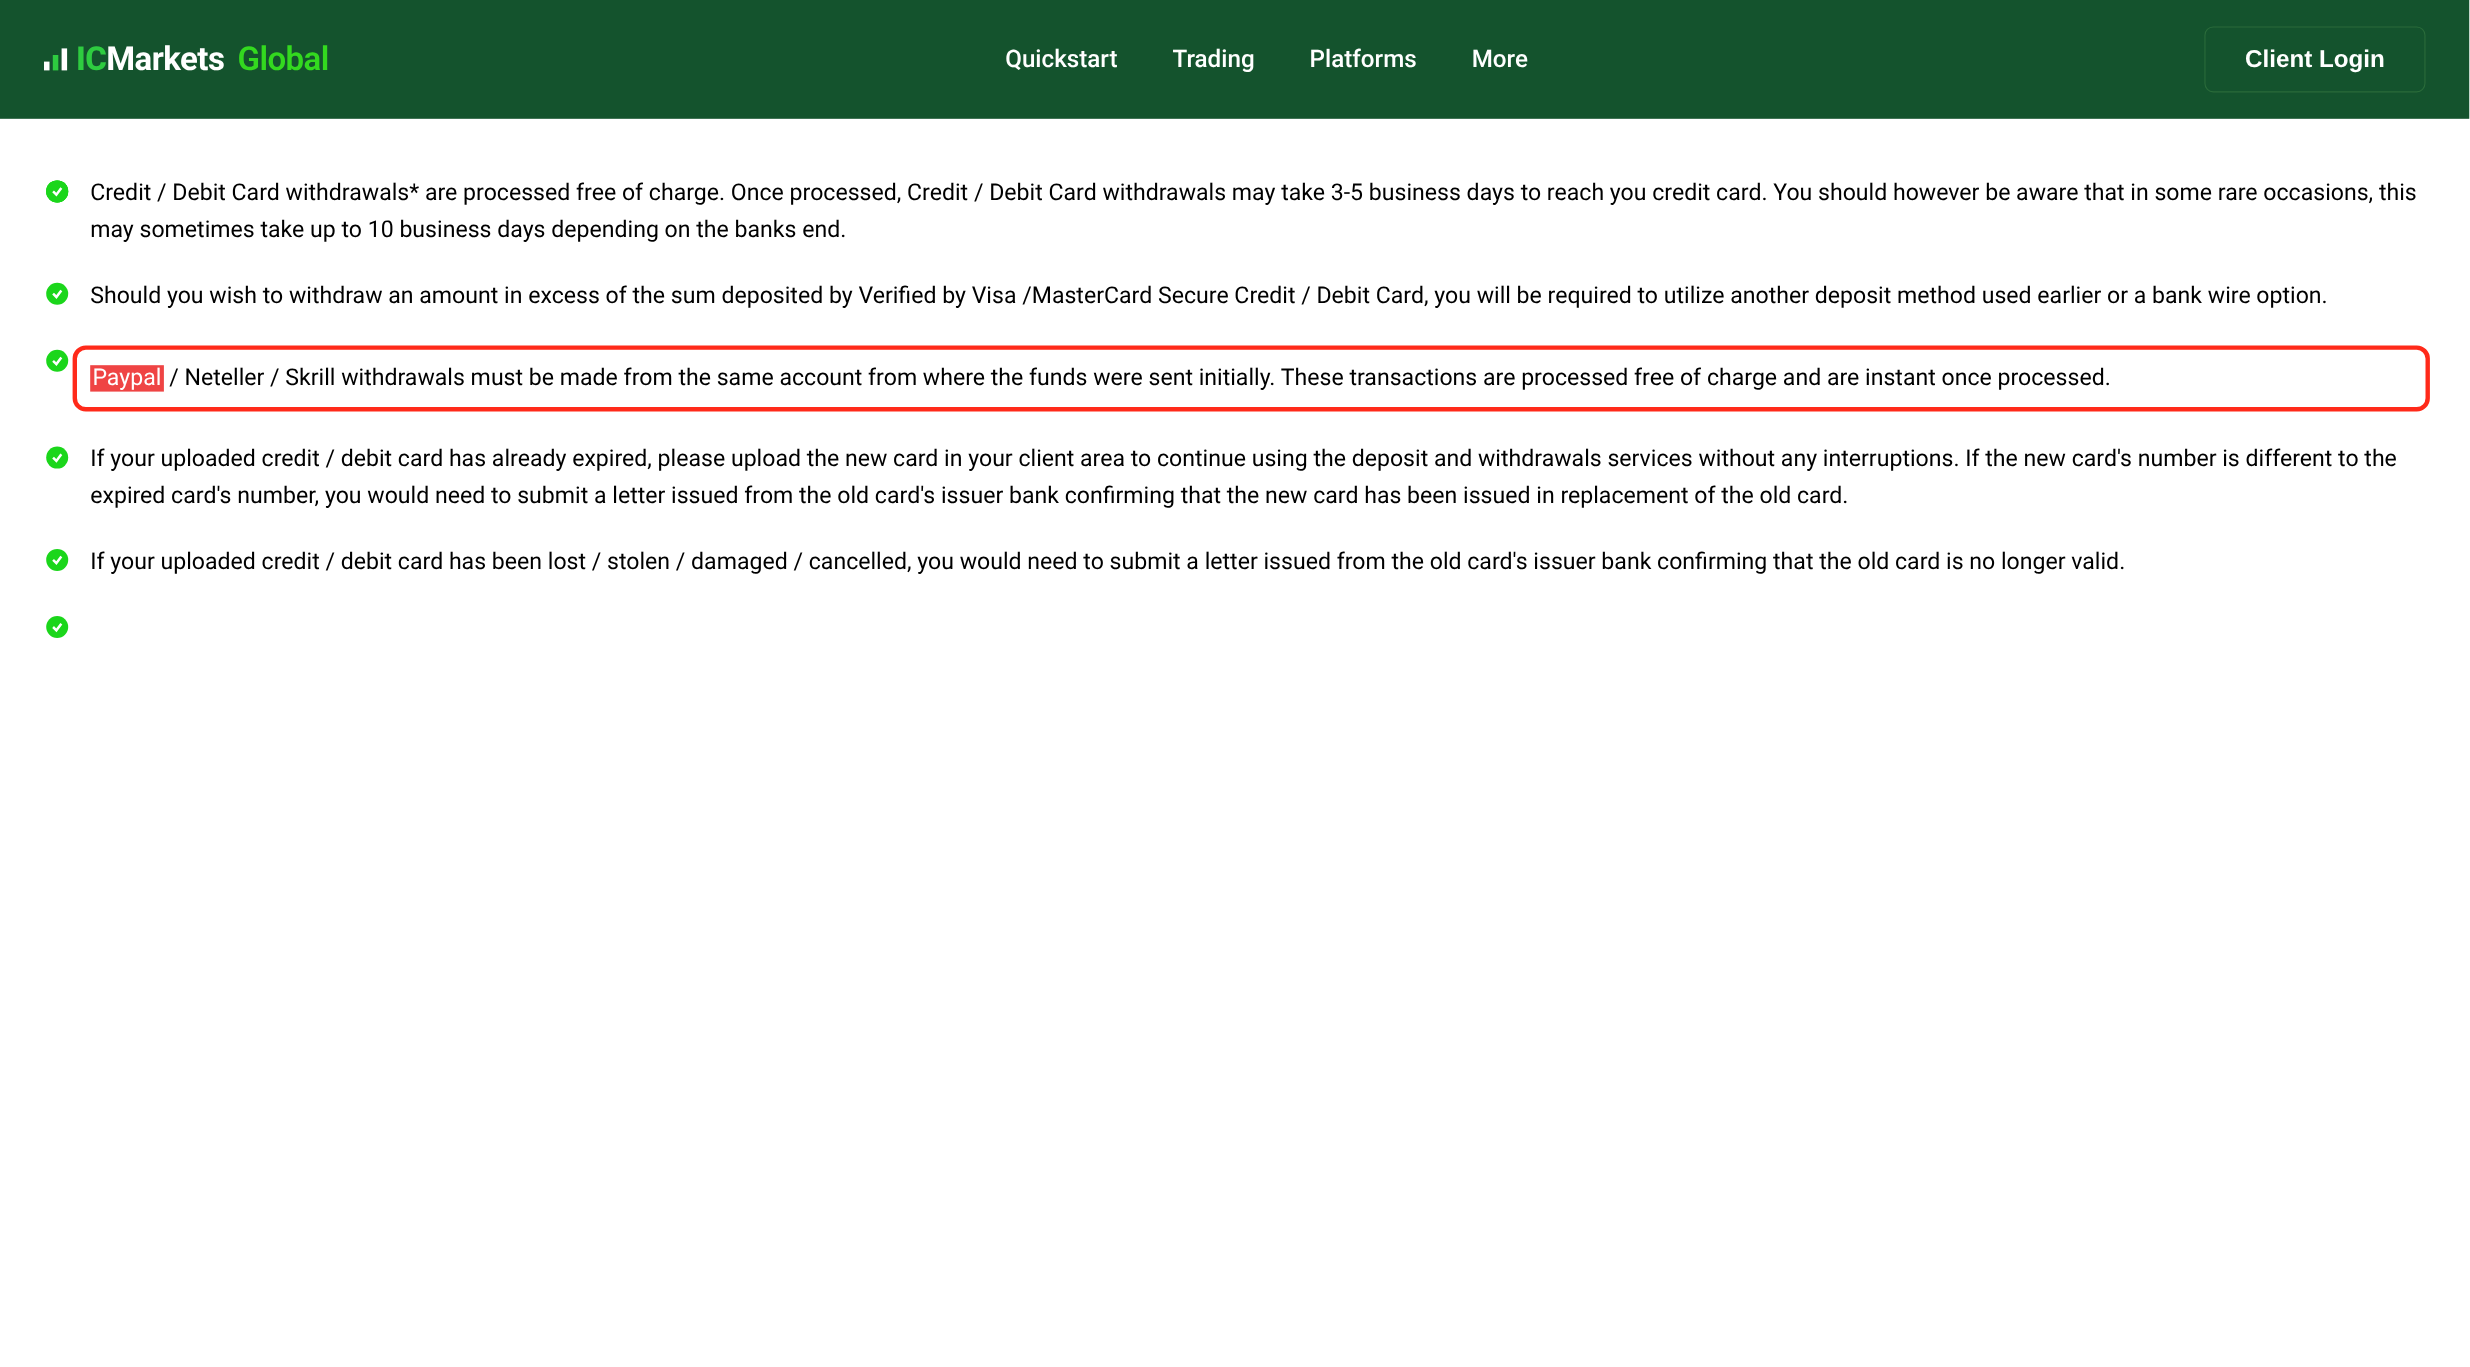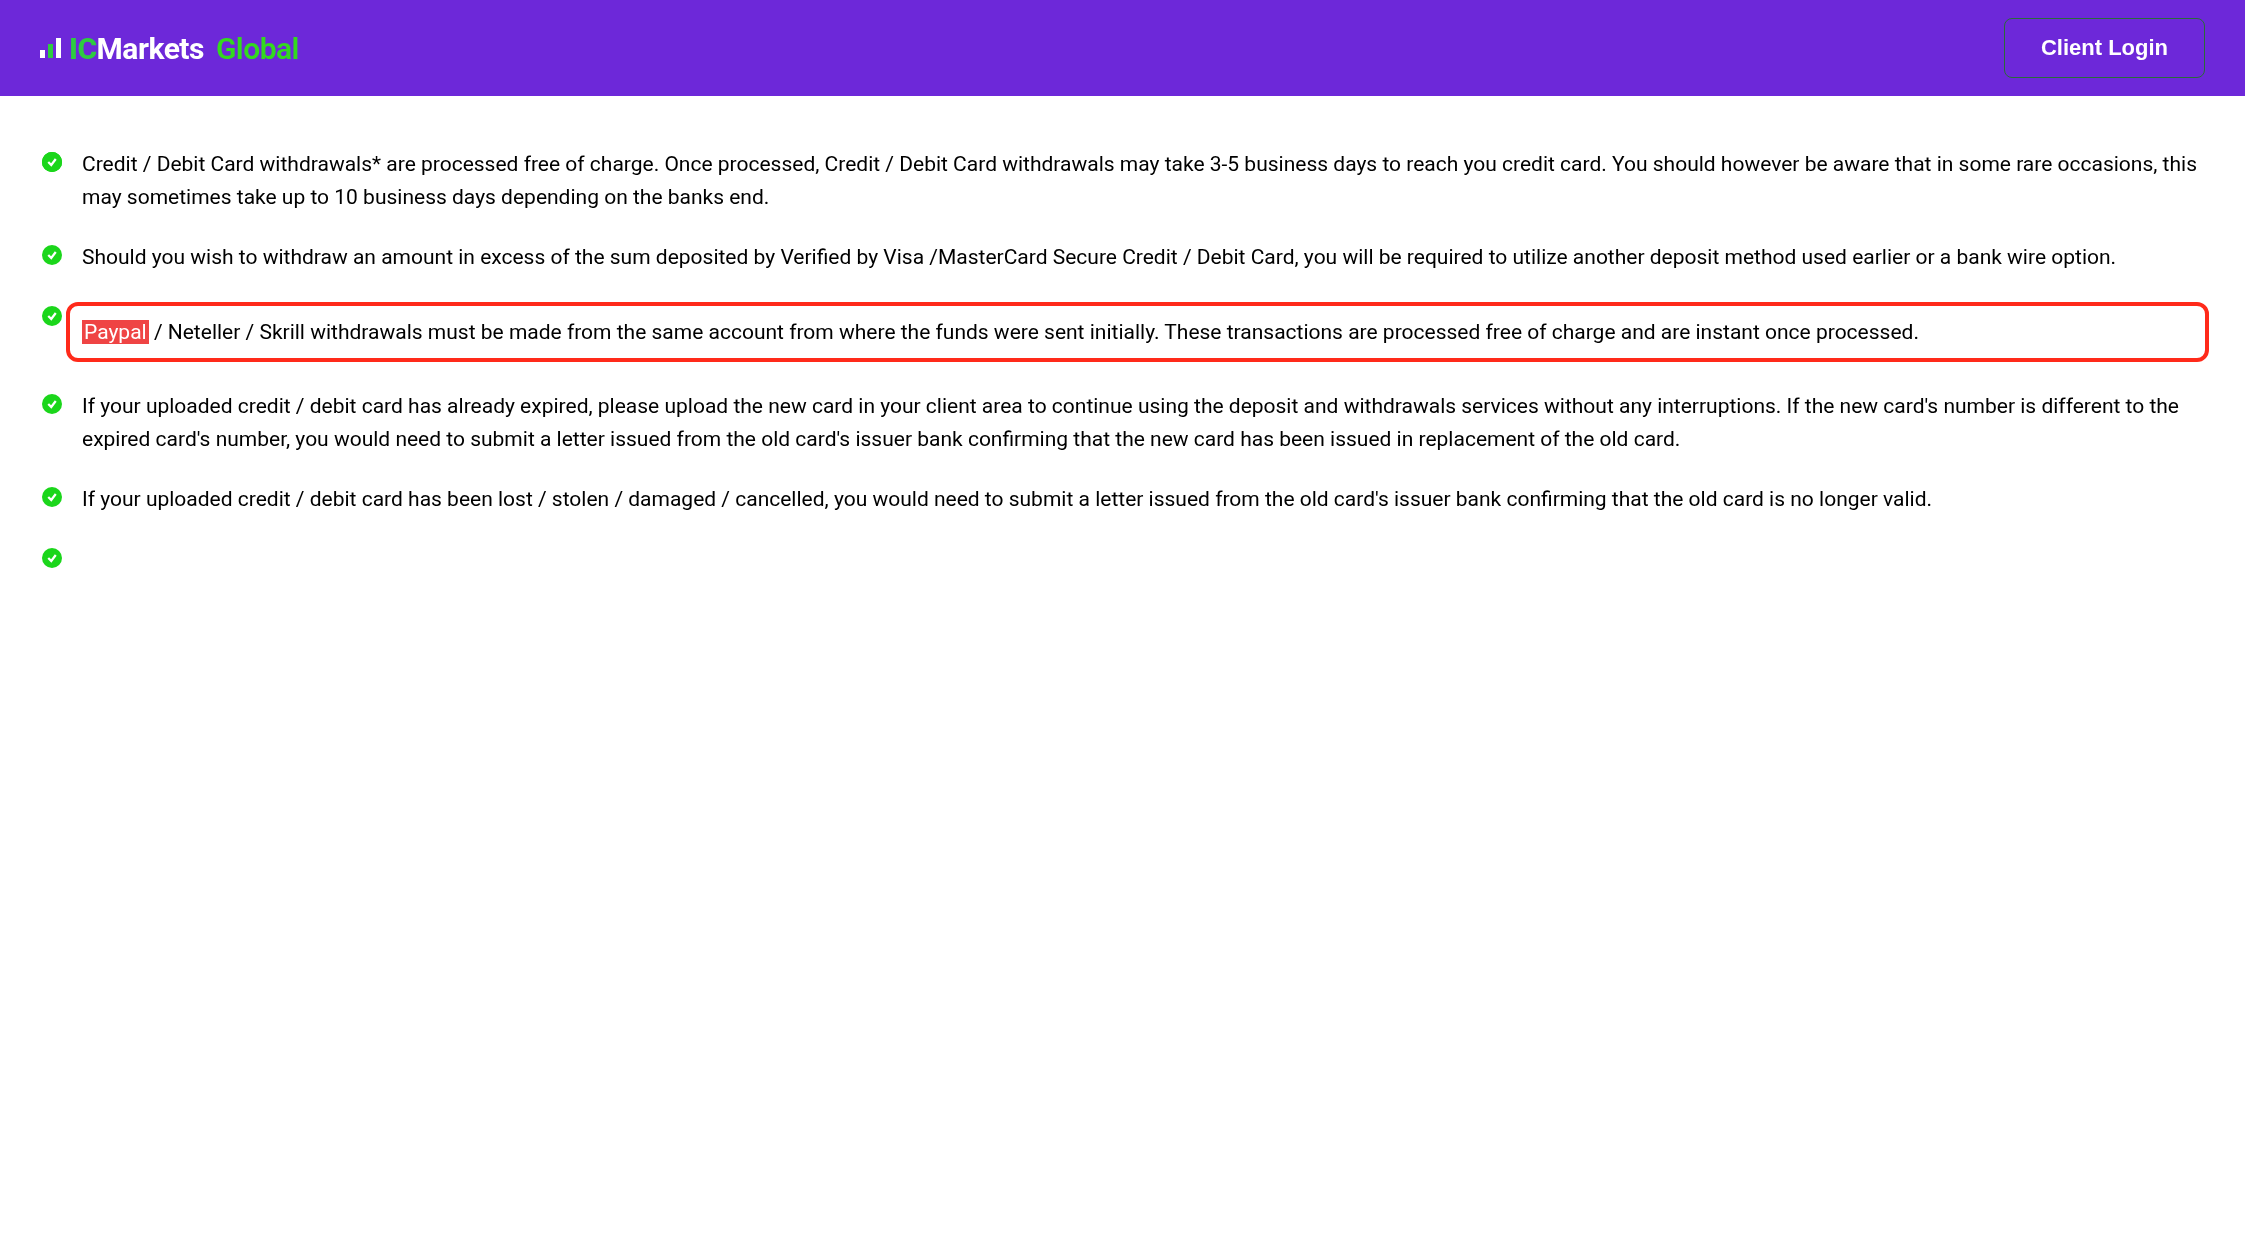--- a/index.html
+++ b/index.html
@@ -3,26 +3,26 @@
 <meta charset="utf-8">
 <style>
   * { box-sizing: border-box; margin: 0; padding: 0; }
   html, body { width: 100%; }
   body {
     font-family: -apple-system, BlinkMacSystemFont, "Segoe UI", Roboto, Helvetica, Arial, sans-serif;
     background: #fff;
     color: #000;
   }
   .header {
-    background: #6d28d9;
+    background: #14532d;
     display: flex;
     align-items: center;
     justify-content: space-between;
     padding: 0 40px;
-    height: 96px;
+    height: 108px;
   }
   .logo {
     display: flex;
     align-items: center;
     gap: 6px;
     font-weight: 700;
     font-size: 30px;
     color: #fff;
     letter-spacing: -0.5px;
   }
@@ -121,20 +121,26 @@
     <span class="bars">
       <span></span>
         <span></span>
         <span></span>
     </span>
     <span>
       <span class="brand-ic">IC</span><span class="brand-markets">Markets</span>
     </span>
     <span class="brand-global">Global</span>
   </div>
+  <nav class="nav">
+    <a>Quickstart</a>
+    <a>Trading</a>
+    <a>Platforms</a>
+    <a>More</a>
+  </nav>
   <button class="login-btn">Client Login</button>
 </header>
 
 <main class="content">
   <ul class="points">
 
     <li>
       <span class="check">
         <svg viewBox="0 0 16 16">
             <polyline points="3,8 7,12 13,4"></polyline>

